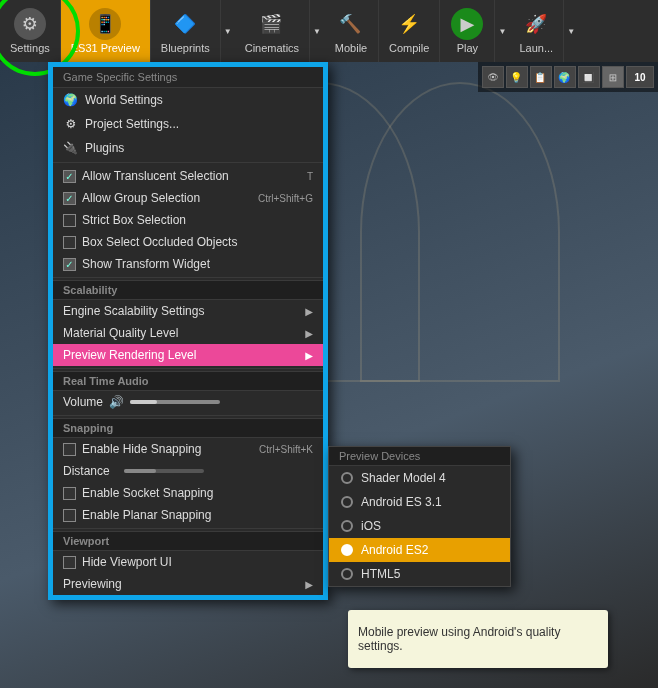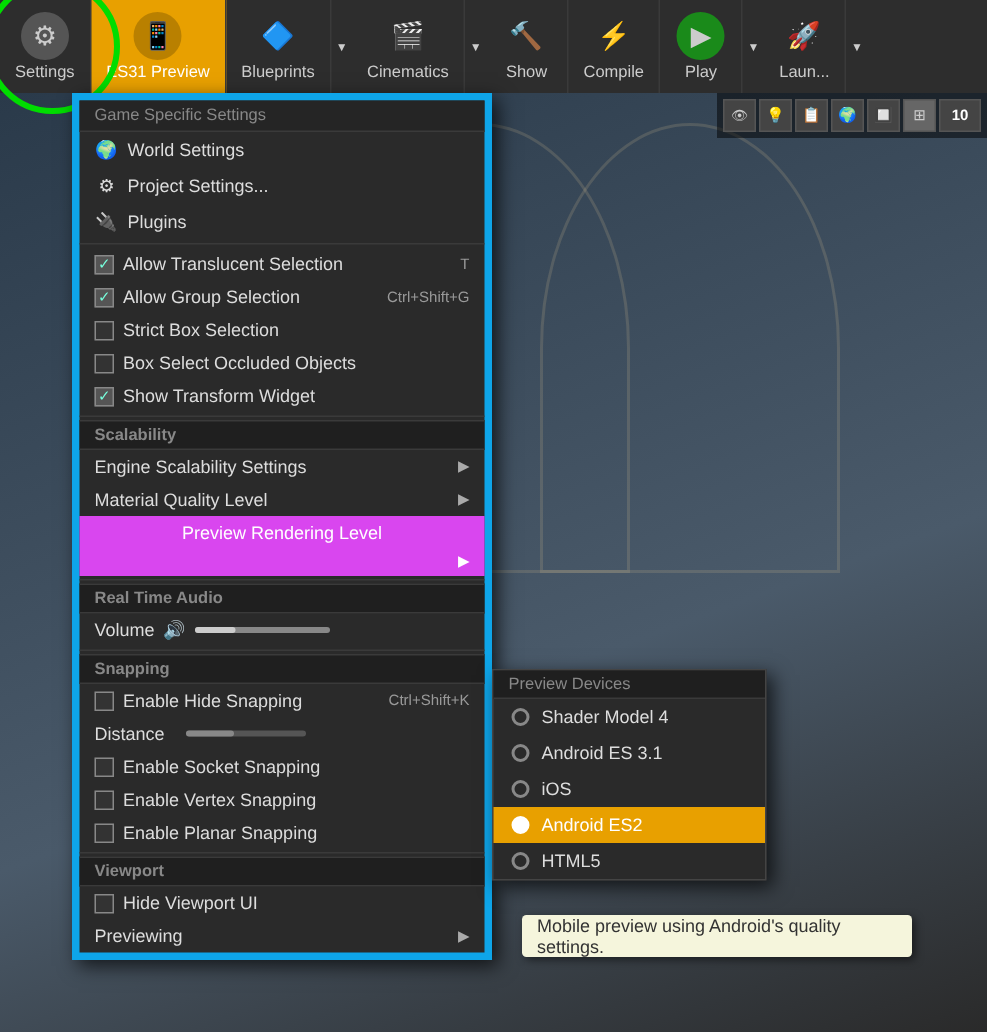--- a/index.html
+++ b/index.html
@@ -108,21 +108,21 @@
       border-bottom: 1px solid #3a3a3a;
     }
     .menu-item {
       display: flex;
       align-items: center;
       padding: 4px 10px;
       cursor: pointer;
       gap: 6px;
       min-height: 22px;
     }
-    .menu-item.highlighted { background: #d946ef; color: #fff; flex-direction: column; }
+    .menu-item.highlighted { background: #ec4899; color: #fff; }
     .menu-item .shortcut {
       margin-left: auto;
       color: #999;
       font-size: 10px;
     }
     .menu-item .arrow { margin-left: auto; color: #aaa; font-size: 10px; }
     .menu-item.highlighted .arrow { color: #fff; }
     .menu-divider { height: 1px; background: #3a3a3a; margin: 2px 0; }
     .menu-checkbox {
       width: 13px; height: 13px;
@@ -192,21 +192,21 @@
       flex-shrink: 0;
     }
     .radio-dot.filled { border-color: #fff; background: #fff; }
     .submenu-item.selected .radio-dot { border-color: #fff; }
 
     
     .tooltip {
       position: absolute;
       background: #f5f5dc;
       color: #333;
-      padding: 0 10px;
+      padding: 15px 10px;
       border-radius: 3px;
       font-size: 12px;
       box-shadow: 2px 2px 6px rgba(0,0,0,0.5);
       max-width: 260px;
       z-index: 60;
     }
   </style>
 </head>
 <body>
 
@@ -234,21 +234,21 @@
   <div class="toolbar-btn-with-arrow">
     <div class="toolbar-btn">
       <div class="icon-circle">🎬</div>
       <span>Cinematics</span>
     </div>
     <div class="arrow-part">▼</div>
   </div>
 
   <div class="toolbar-btn">
     <div class="icon-circle">🔨</div>
-    <span>Show</span>
+    <span>Mobile</span>
   </div>
 
   <div class="toolbar-btn">
     <div class="icon-circle">⚡</div>
     <span>Compile</span>
   </div>
 
   <div class="toolbar-btn-with-arrow">
     <div class="toolbar-btn">
       <div class="icon-circle" style="background:#1a8a1a;">▶</div>
@@ -371,24 +371,20 @@
     <div style="margin-left:8px;width:80px;height:4px;background:#555;border-radius:2px;position:relative;">
       <div style="position:absolute;left:0;top:0;height:100%;width:40%;background:#888;border-radius:2px;"></div>
     </div>
   </div>
   <div class="menu-item">
     <div class="menu-checkbox"></div>
     <span>Enable Socket Snapping</span>
   </div>
   <div class="menu-item">
     <div class="menu-checkbox"></div>
-    <span>Enable Vertex Snapping</span>
-  </div>
-  <div class="menu-item">
-    <div class="menu-checkbox"></div>
     <span>Enable Planar Snapping</span>
   </div>
 
   <div class="menu-divider"></div>
 
   <div class="section-header">Viewport</div>
   <div class="menu-item">
     <div class="menu-checkbox"></div>
     <span>Hide Viewport UI</span>
   </div>

